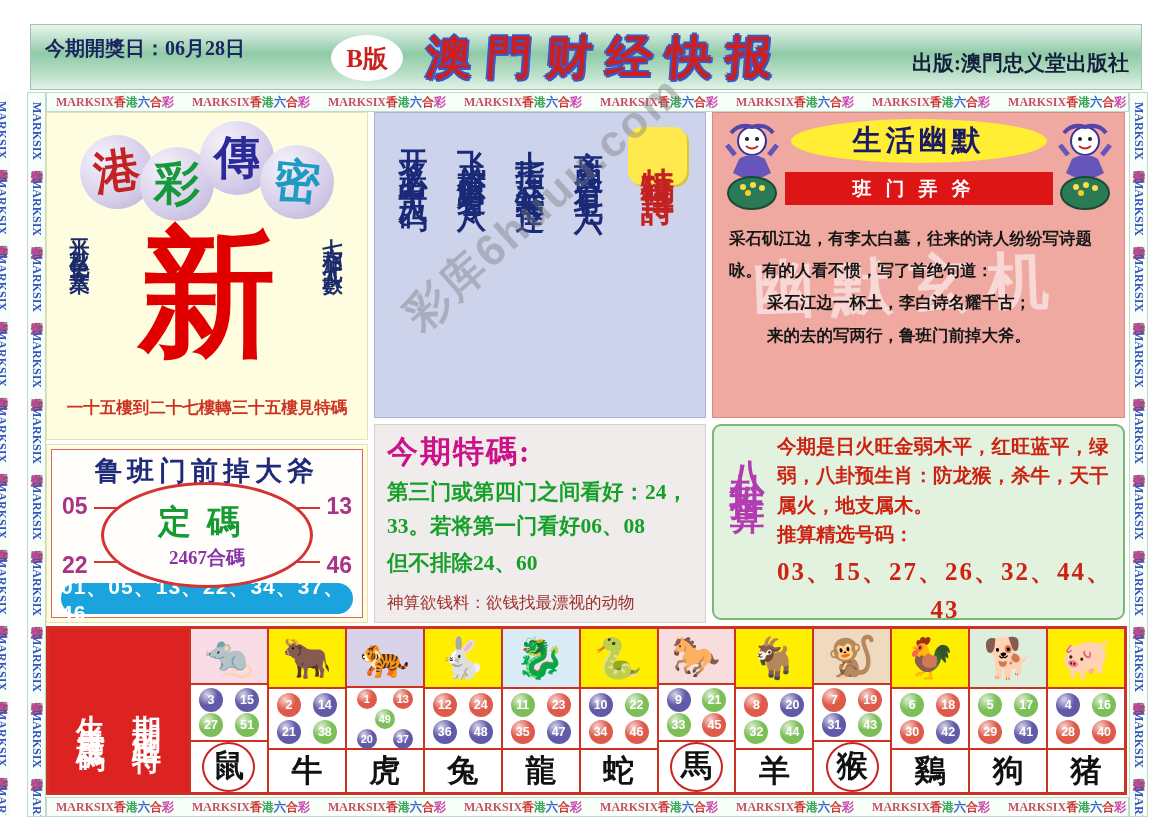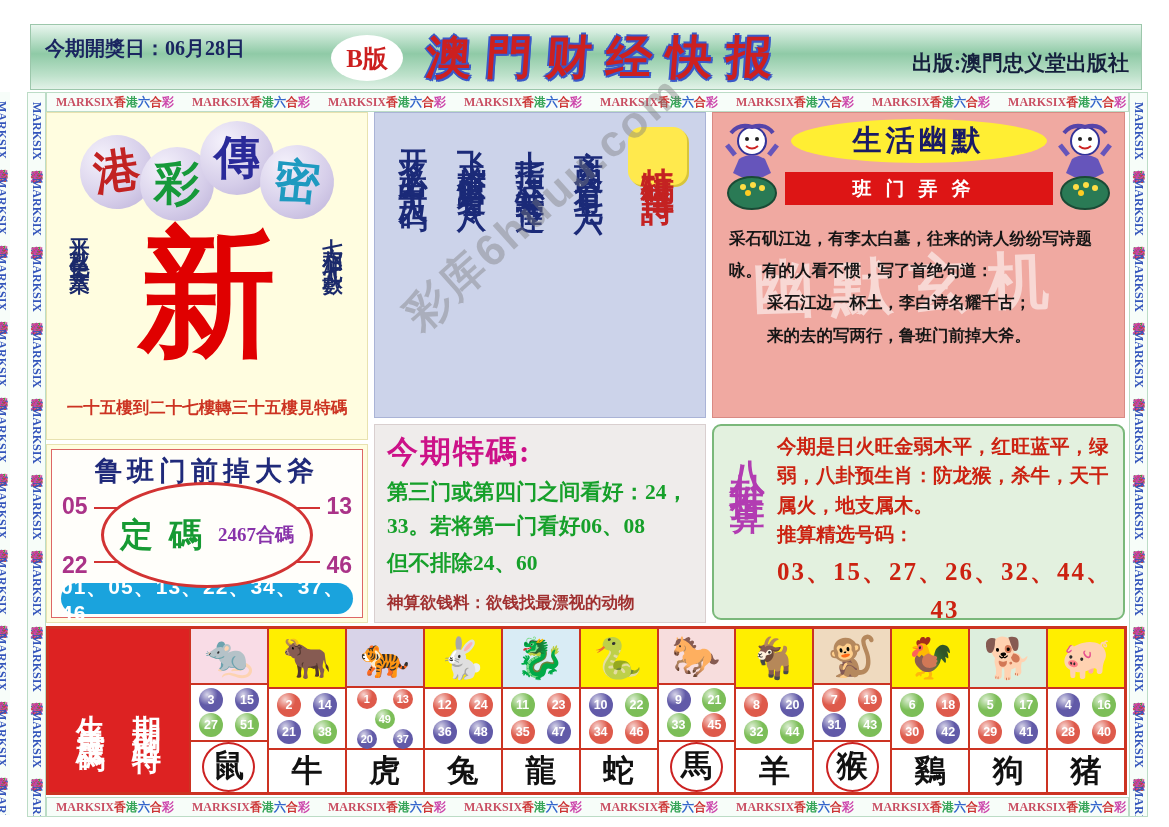--- a/index.html
+++ b/index.html
@@ -90,36 +90,36 @@
   
   #p-tang{left:46px;top:444px;width:322px;height:179px;background:#fffde0;border:1px solid #e8e2b0;padding:4px;}
   .tang-inner{position:relative;height:169px;background:#fffefa;border:1px solid #dd6666;box-sizing:border-box;}
   .tang-title{text-align:center;font-size:27px;font-weight:bold;color:#202a7a;letter-spacing:5px;
     margin-top:3px;font-family:"Liberation Serif",serif;}
   .tang-mid{position:relative;height:92px;}
   .tang-line{position:absolute;height:2px;background:#d23333;left:42px;right:42px;z-index:1;}
   .tang-num{position:absolute;font-size:23px;font-weight:bold;color:#aa3388;z-index:3;}
   .tang-ellipse{position:absolute;left:50%;top:50%;transform:translate(-50%,-50%);width:206px;height:100px;
     background:#fffefa;border:3px solid #d23333;border-radius:50%;z-index:2;display:flex;
-    flex-direction:row;align-items:center;justify-content:center;}
+    flex-direction:column;align-items:center;justify-content:center;}
   .tang-ding{color:#169a33;font-size:33px;font-weight:bold;letter-spacing:16px;
     font-family:"Liberation Serif",serif;}
   .tang-sub{color:#8833aa;font-size:19px;font-weight:bold;font-family:"Liberation Serif",serif;}
   .tang-pill{margin:2px auto 0 auto;width:292px;height:31px;background:#1aa3dd;border-radius:17px;
     color:#ffffff;display:flex;align-items:center;justify-content:center;font-size:21px;
     font-weight:bold;letter-spacing:1px;}
 
   
   #p-tema{left:374px;top:424px;width:332px;height:199px;background:#efeceb;border:1px solid #d9cfcf;
     padding:6px 12px;}
   .tema-title{color:#cc1188;font-size:31px;font-weight:bold;letter-spacing:2px;
     font-family:"Liberation Serif",serif;}
   .tema-green{color:#16a02a;font-size:21.5px;font-weight:bold;line-height:1.6;
     font-family:"Liberation Serif",serif;margin-top:2px;}
-  .tema-red{color:#a03030;font-size:16.5px;font-weight:bold;margin-top:12px;
+  .tema-red{color:#a03030;font-size:16.5px;font-weight:normal;margin-top:12px;
     font-family:"Liberation Serif",serif;}
 
   
   #p-bagua{left:712px;top:424px;width:413px;height:196px;background:#e3f1df;border:2px solid #7ab87a;
     border-radius:9px;display:flex;padding:4px 6px;}
   .bagua-title{writing-mode:vertical-rl;text-orientation:upright;color:#b23cb2;font-size:35px;
     font-weight:bold;letter-spacing:13px;padding:2px 4px 0 2px;font-family:"Liberation Serif",serif;}
   .bagua-body{flex:1;color:#cc2211;font-size:19.5px;font-weight:bold;line-height:1.5;
     font-family:"Liberation Serif",serif;padding:2px 4px;}
   .bagua-nums{text-align:center;font-size:25px;letter-spacing:2px;margin-top:4px;}

